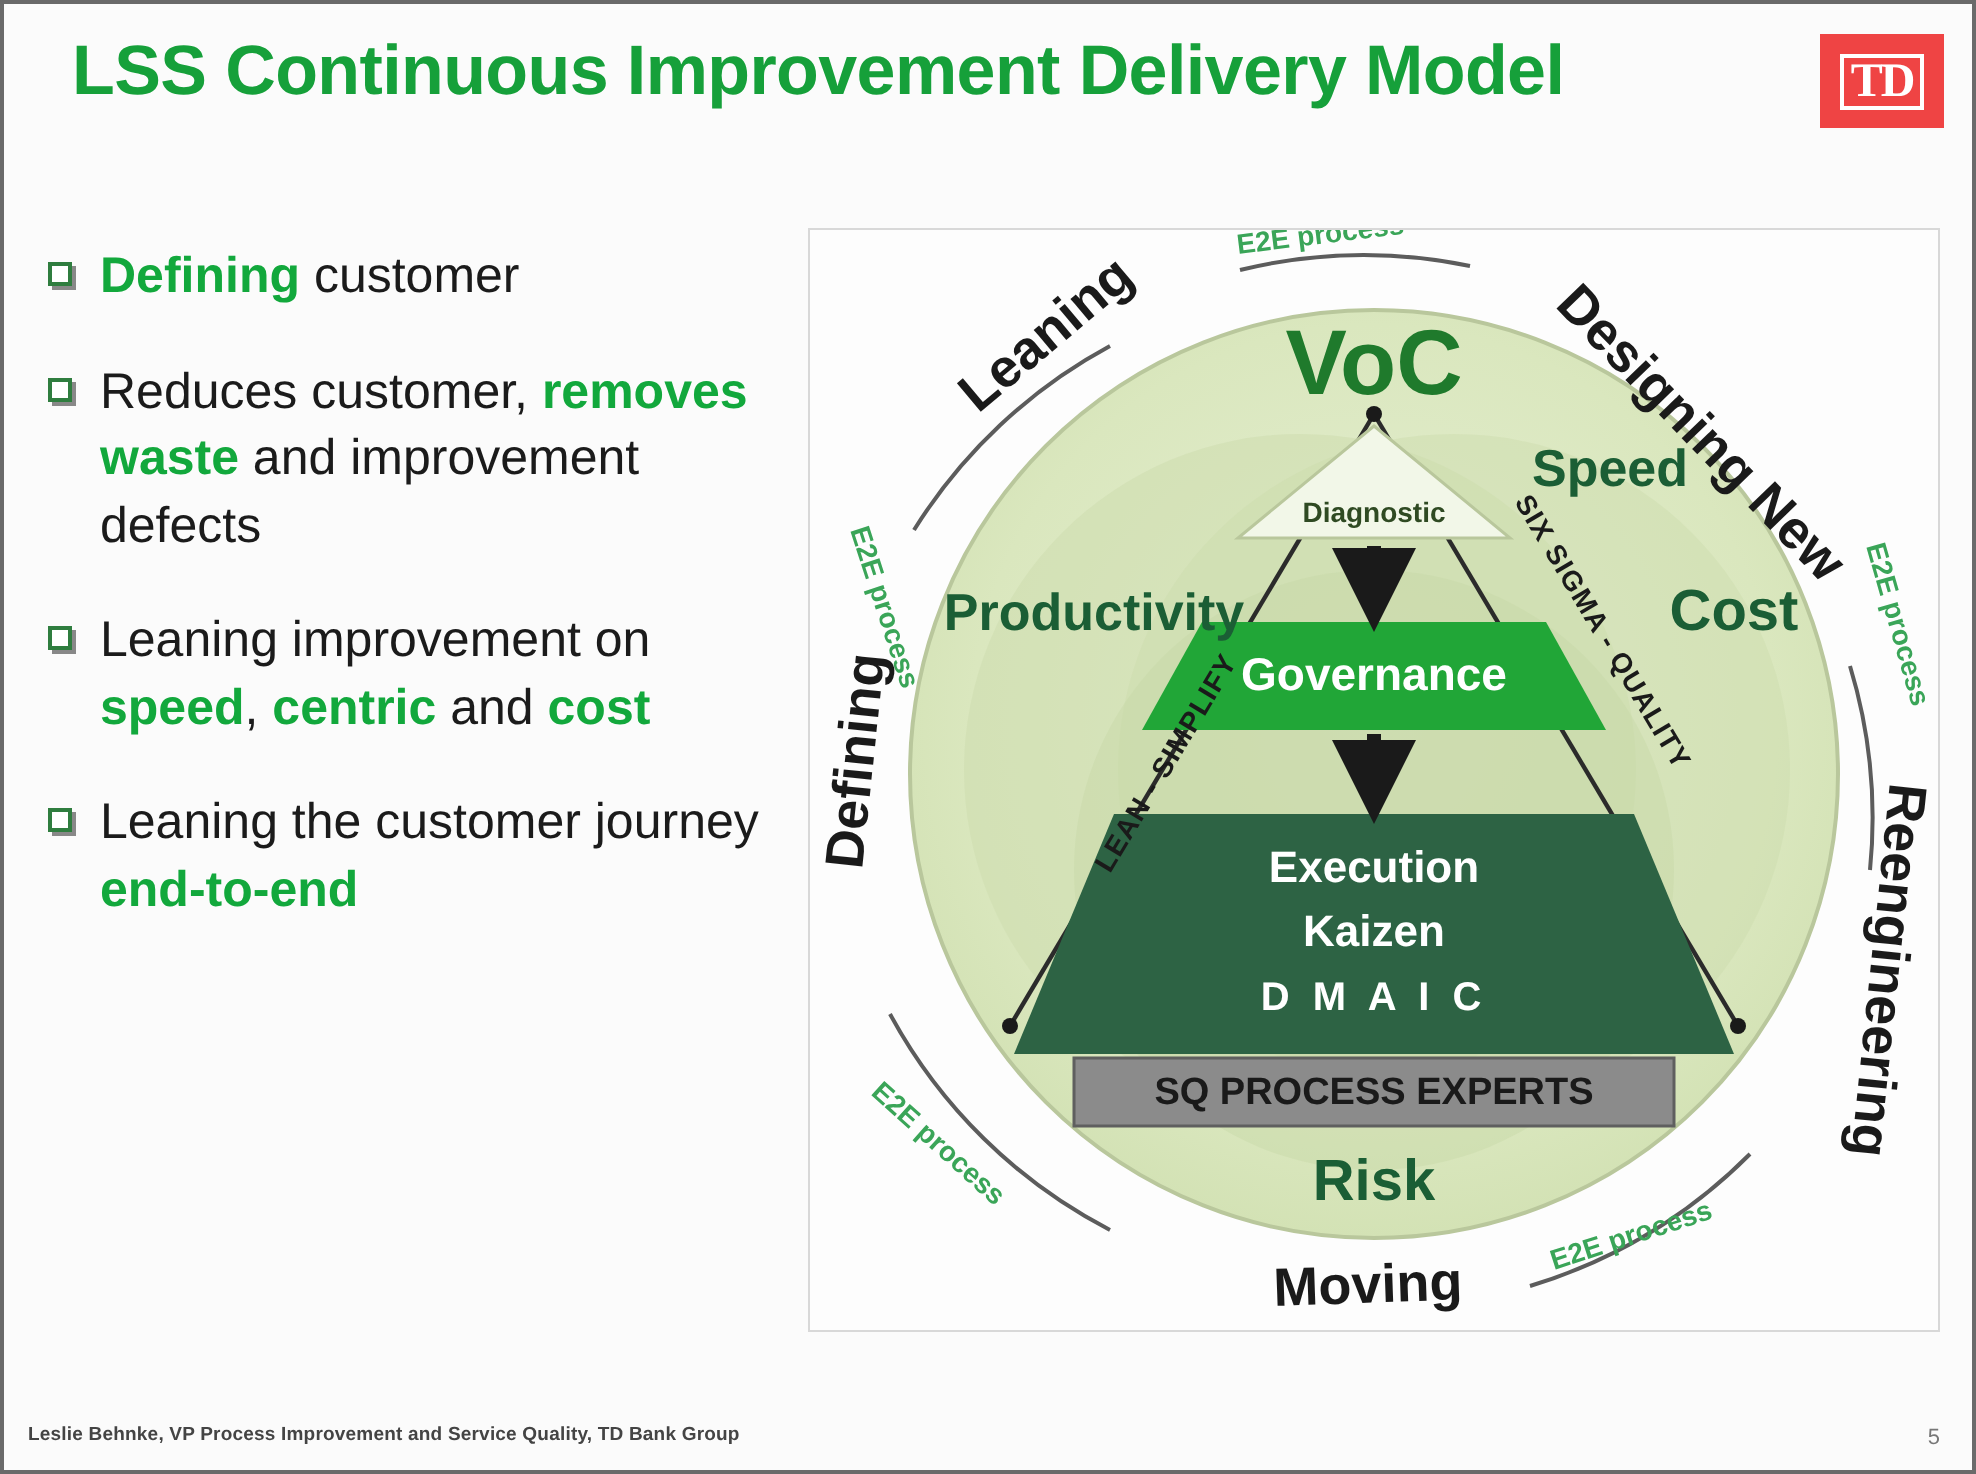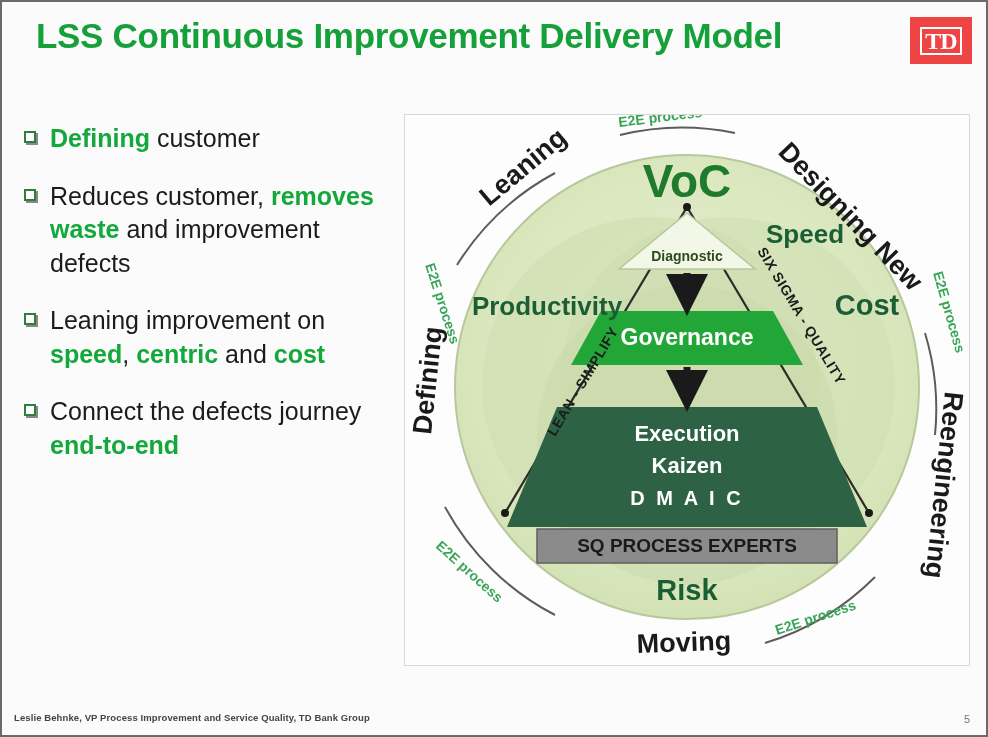--- a/index.html
+++ b/index.html
@@ -102,21 +102,21 @@
       <div class="bullet">
         <span class="bullet-marker"></span>
         <div class="bullet-text"><span>Reduces customer, </span><span class="hl">removes waste</span><span> and improvement defects</span></div>
       </div>
       <div class="bullet">
         <span class="bullet-marker"></span>
         <div class="bullet-text"><span>Leaning improvement on </span><span class="hl">speed</span><span>, </span><span class="hl">centric</span><span> and </span><span class="hl">cost</span></div>
       </div>
       <div class="bullet">
         <span class="bullet-marker"></span>
-        <div class="bullet-text"><span>Connect the defects journey </span><span class="hl">end-to-end</span></div>
+        <div class="bullet-text"><span>Leaning the customer journey </span><span class="hl">end-to-end</span></div>
       </div>
     </div>
 
   <div class="footer-note">Leslie Behnke, VP Process Improvement  and Service Quality, TD Bank Group</div>
   <div class="page-num">5</div>
 
   <div class="diagram">
     <svg id="diagram-svg" width="564" height="550" viewBox="0 0 564 550" xmlns="http://www.w3.org/2000/svg">
       <defs>
         <radialGradient id="ringGrad" cx="50%" cy="45%" r="62%">

